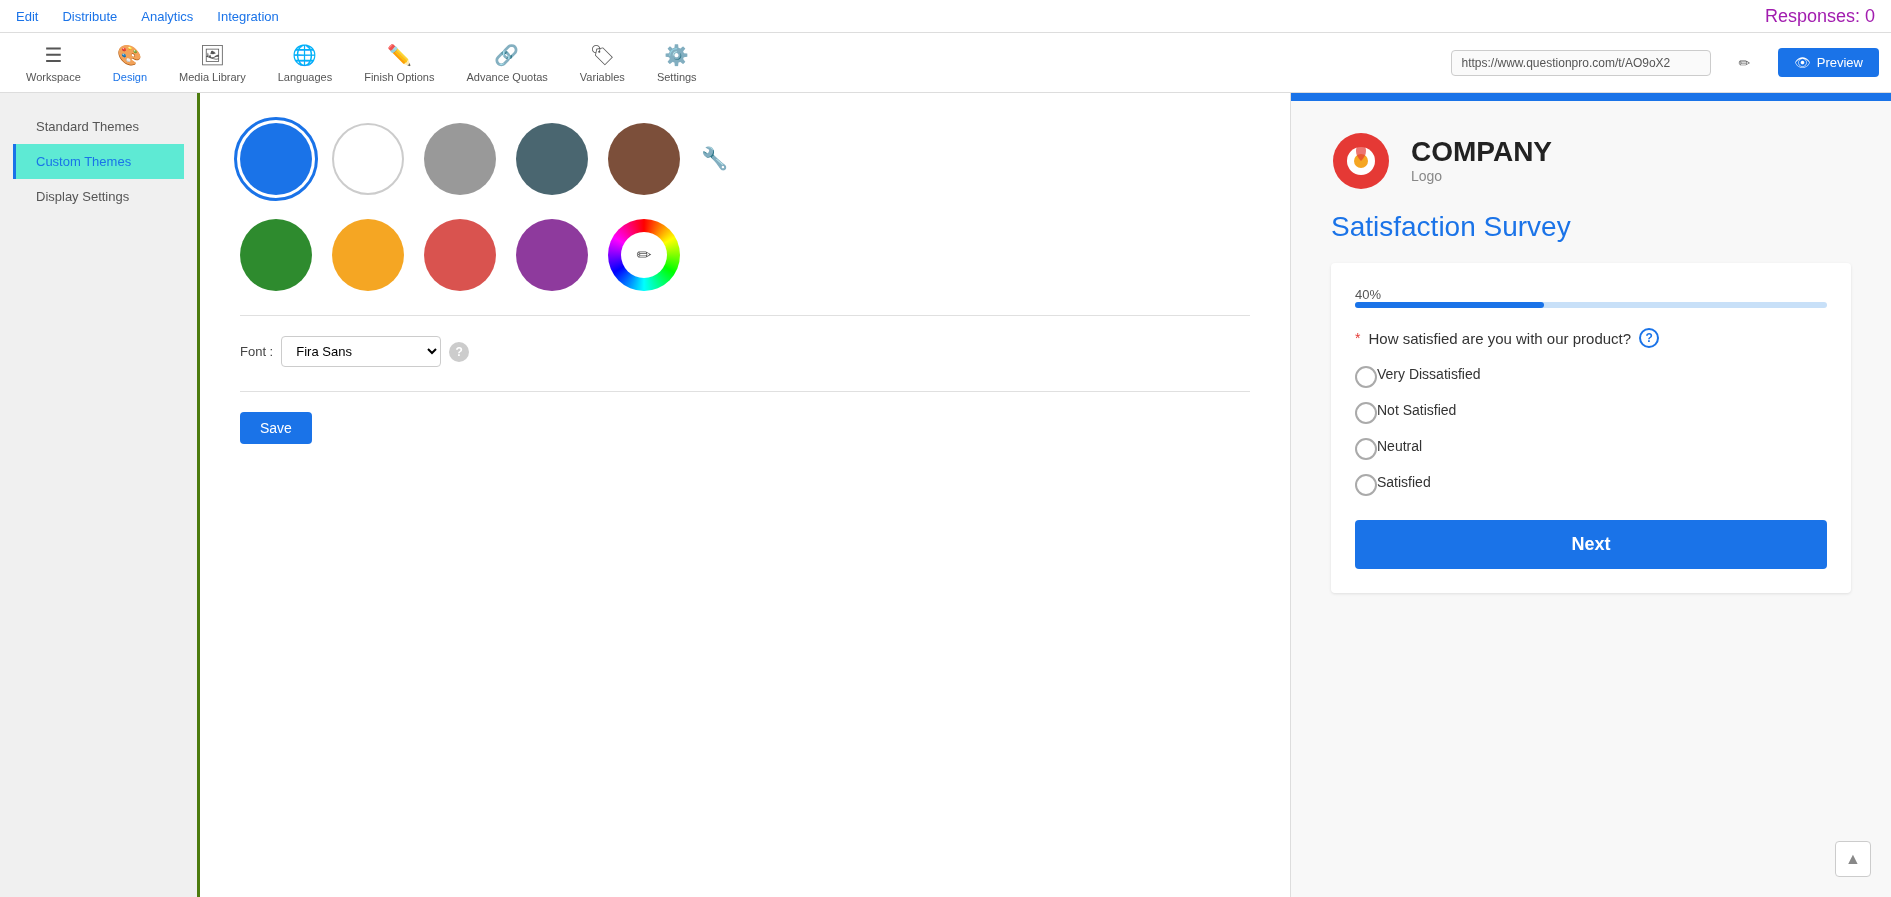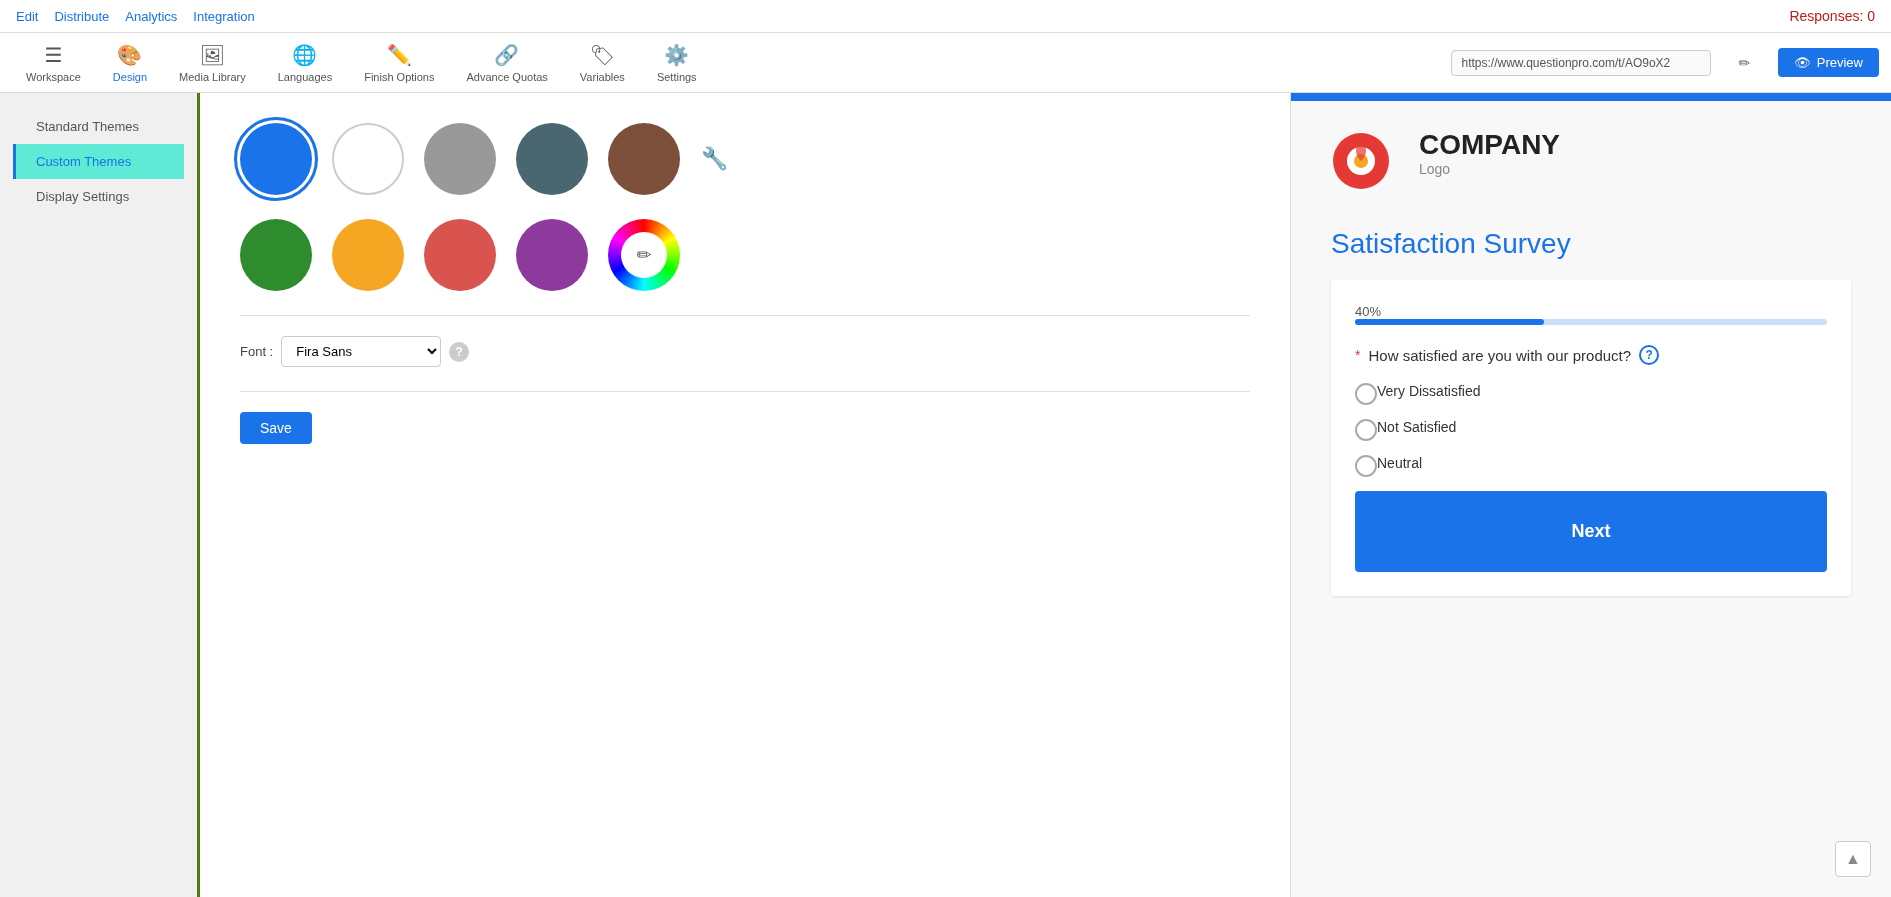--- a/index.html
+++ b/index.html
@@ -6,33 +6,33 @@
     body { font-family: 'Segoe UI', Arial, sans-serif; font-size: 14px; background: #f5f5f5; color: #333; }
 
     
     .top-nav {
       display: flex;
       align-items: center;
       height: 33px;
       background: #fff;
       border-bottom: 1px solid #ddd;
       padding: 0 16px;
-      gap: 16px;
+      gap: 24px;
     }
     .top-nav a {
       text-decoration: none;
       color: #1a73e8;
       font-size: 13px;
       font-weight: 500;
       cursor: pointer;
     }
     .responses-badge {
       margin-left: auto;
-      font-size: 14px;
-      color: #b91c1c;
+      font-size: 18px;
+      color: #a21caf;
     }
 
     
     .toolbar {
       display: flex;
       align-items: center;
       height: 60px;
       background: #fff;
       border-bottom: 1px solid #ddd;
       padding: 0 12px;
@@ -243,23 +243,23 @@
     .preview-top-bar {
       height: 8px;
       background: #1a73e8;
       width: 100%;
     }
     .preview-content {
       padding: 30px 40px;
     }
     .company-logo-area {
       display: flex;
-      align-items: flex-start;
-      gap: 28px;
-      margin-bottom: 37px;
+      align-items: center;
+      gap: 20px;
+      margin-bottom: 20px;
     }
     .logo-icon {
       width: 60px;
       height: 60px;
     }
     .company-name {
       font-size: 28px;
       font-weight: 700;
       color: #222;
       line-height: 1;
@@ -329,24 +329,25 @@
       border-radius: 50%;
       border: 2px solid #aaa;
       flex-shrink: 0;
     }
     .option-text { font-size: 14px; color: #333; }
     .next-btn {
       background: #1a73e8;
       color: #fff;
       border: none;
       border-radius: 4px;
-      padding: 30px 60px;
+      padding: 14px 60px;
       font-size: 18px;
       font-weight: 600;
       cursor: pointer;
+      margin-top: 10px;
       width: 100%;
     }
     .scroll-top-btn {
       position: fixed;
       bottom: 20px;
       right: 20px;
       width: 36px;
       height: 36px;
       background: #fff;
       border: 1px solid #ccc;
@@ -508,20 +509,24 @@
           <span class="option-text">Very Dissatisfied</span>
         </div>
         <div class="radio-option">
           <div class="radio-circle"></div>
           <span class="option-text">Not Satisfied</span>
         </div>
         <div class="radio-option">
           <div class="radio-circle"></div>
           <span class="option-text">Neutral</span>
         </div>
+        <div class="radio-option">
+          <div class="radio-circle"></div>
+          <span class="option-text">Satisfied</span>
+        </div>
 
         <button class="next-btn">Next</button>
       </div>
     </div>
   </div>
 </div>
 
 <div class="scroll-top-btn">▲</div>
 
 </body></html>

